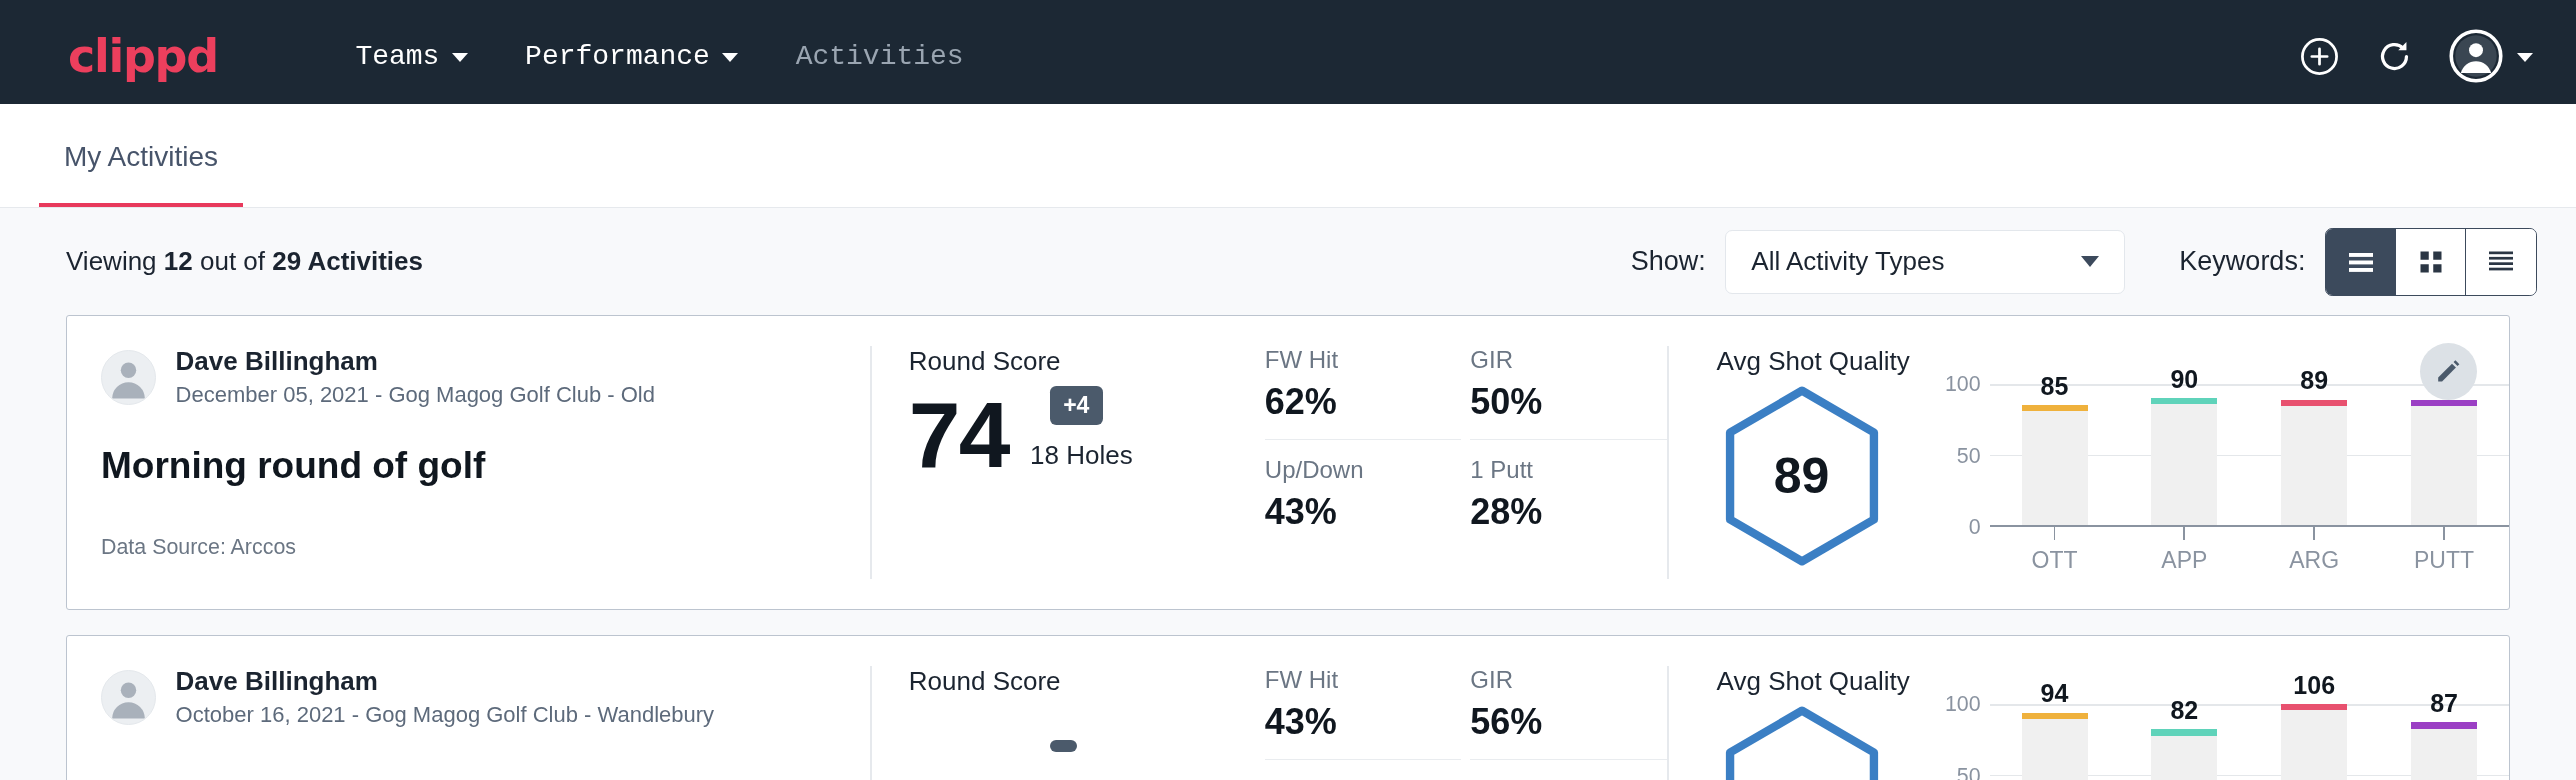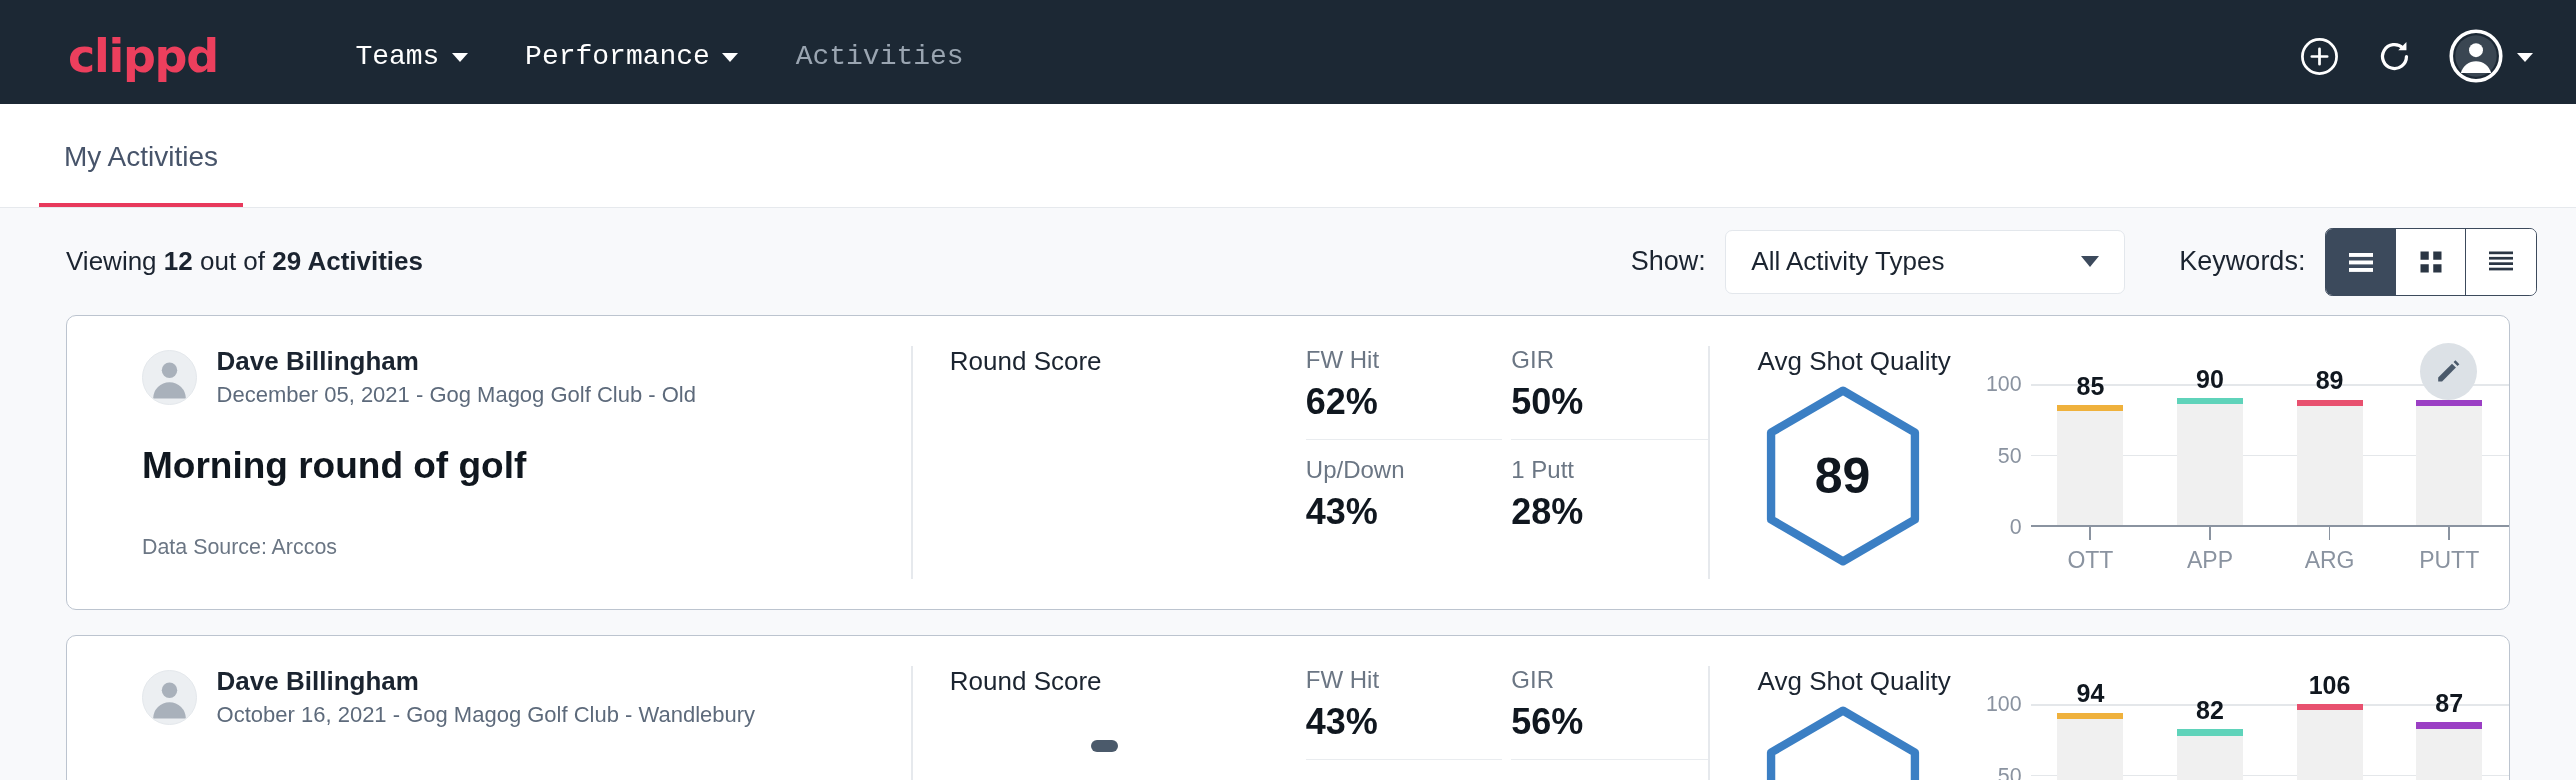--- a/index.html
+++ b/index.html
@@ -125,26 +125,25 @@
   
   .cards {
     background: #f8f9fb;
     padding: 0 66px;
     height: calc(780px - 104px - 104px - 107px);
     overflow: hidden;
   }
   .card {
     background: #ffffff;
     border: 1.8px solid #bcc4cf;
-    border-radius: 10px;
+    border-radius: 3px;
     height: 295px;
     display: flex;
     position: relative;
     margin-bottom: 25px;
-    padding-left: 41px;
   }
   .col { padding: 30px 0; }
   .col-activity { width: 803px; padding-left: 34px; padding-right: 21.4px; }
   .actor { display: flex; align-items: center; gap: 19.6px; }
   .avatar-sm {
     width: 55px; height: 55px; border-radius: 50%;
     background: #eceff2; border: 1.8px solid #e4e8ec;
     display: flex; align-items: flex-end; justify-content: center;
     overflow: hidden; flex: none;
   }
@@ -338,20 +337,25 @@
         </div>
       </div>
       <div class="activity-title">Morning round of golf</div>
       <div class="datasource">Data Source: Arccos</div>
     </div>
 
     <div class="divider"></div>
 
     <div class="col col-score">
       <div class="col-head">Round Score</div>
+      <div class="score-row">
+        <div class="score-big">74</div>
+        <div class="score-badge">+4</div>
+        <div class="holes">18 Holes</div>
+      </div>
     </div>
 
     <div class="col col-stats">
       <div class="stats-grid">
         <div class="stat top">
           <div class="stat-label">FW Hit</div>
           <div class="stat-value">62%</div>
         </div>
         <div class="stat top">
           <div class="stat-label">GIR</div>

